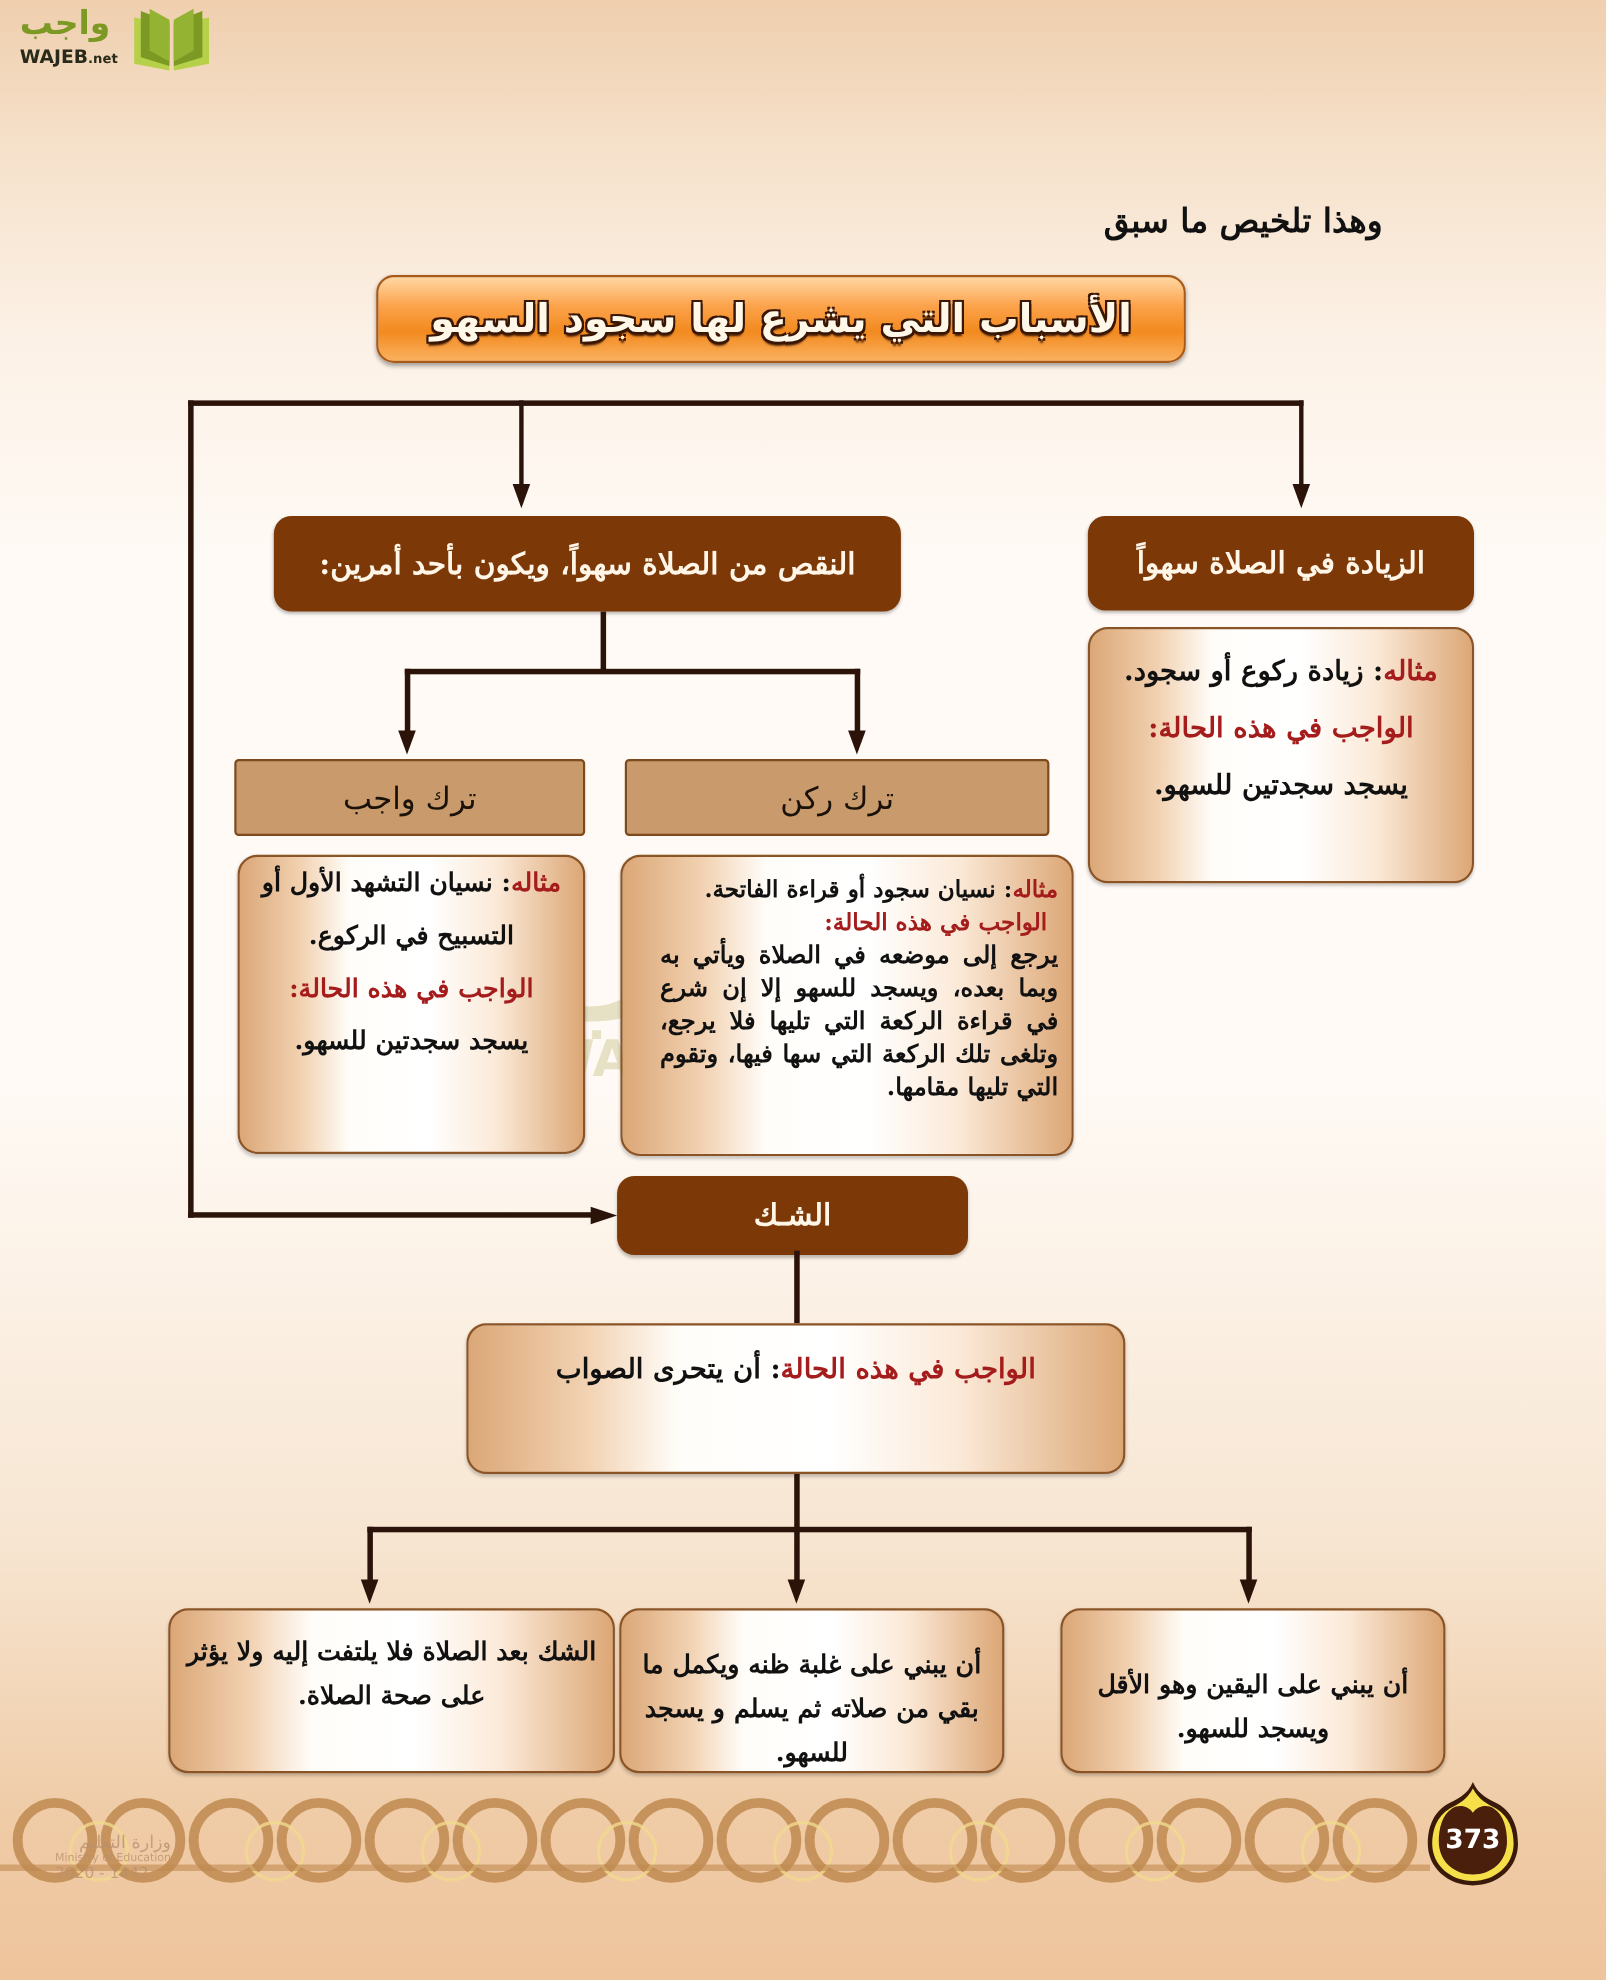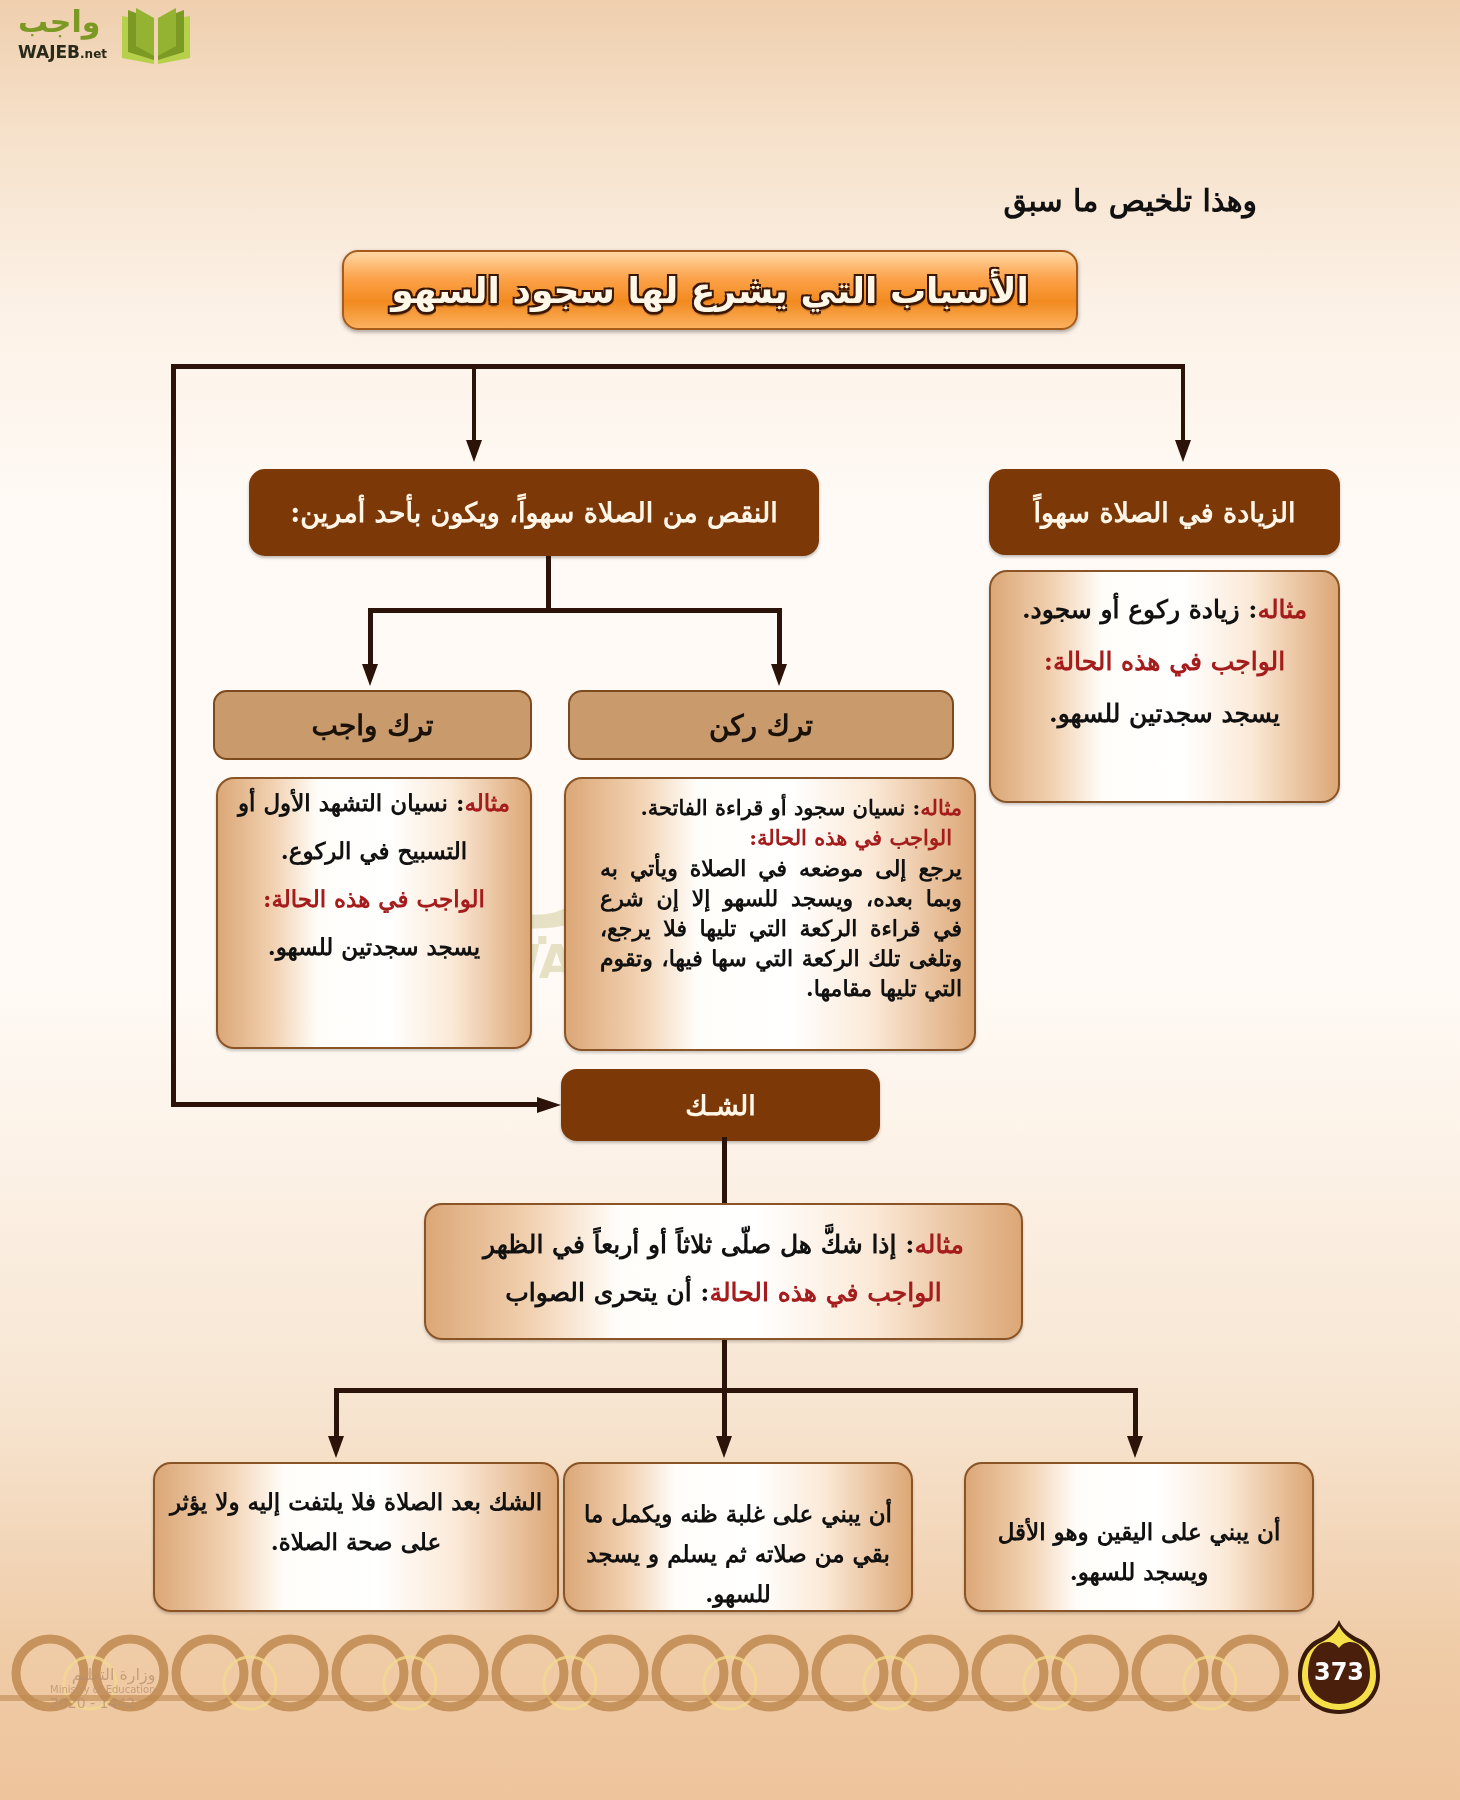--- a/index.html
+++ b/index.html
@@ -13,22 +13,22 @@
   .logo .en small{font-size:12px;}
   .logo .book{position:absolute;left:110px;top:4px;width:76px;height:58px;}
   .intro{right:203px;top:183px;font-size:30px;font-weight:bold;color:#111;direction:rtl;}
   .titlebar{left:342px;top:250px;width:736px;height:80px;border-radius:16px;
     background:linear-gradient(180deg,#ffd7a3 0%,#fca24a 35%,#f28a1f 65%,#fbb15f 100%);
     border:2px solid #a85a1a;box-shadow:0 2px 4px rgba(0,0,0,.35);display:flex;align-items:center;justify-content:center;box-sizing:border-box;}
   .titlebar span{font-family:"DejaVu Sans",sans-serif;font-weight:bold;font-size:36px;color:#fff8e8;direction:rtl;
     text-shadow:-2px -2px 0 #3a1605,2px -2px 0 #3a1605,-2px 2px 0 #3a1605,2px 2px 0 #3a1605,0 3px 2px #3a1605;}
   .hdr{background:#7d3807;border-radius:16px;color:#fff6e8;display:flex;align-items:center;justify-content:center;
     font-size:27px;font-weight:bold;direction:rtl;box-shadow:0 2px 3px rgba(0,0,0,.25);box-sizing:border-box;}
-  .sub{background:#c99a6b;border:2px solid #7d4a1e;border-radius:14px;color:#1a1209;display:flex;align-items:center;justify-content:center;
-    font-size:28px;font-weight:bold;direction:rtl;box-sizing:border-box;}
+  .sub{background:#c99a6b;border:2px solid #7d4a1e;border-radius:4px;color:#1a1209;display:flex;align-items:center;justify-content:center;
+    font-size:28px;font-weight:normal;direction:rtl;box-sizing:border-box;}
   .card{border:2px solid #8a5426;border-radius:18px;box-sizing:border-box;direction:rtl;text-align:center;color:#111;
     background:linear-gradient(90deg,#dba777 0%,#f2d2b2 18%,#fffdf9 32%,#ffffff 55%,#fbe9d7 75%,#dca776 100%);
     box-shadow:0 2px 3px rgba(0,0,0,.2);padding:10px 14px;font-weight:bold;}
   .red{color:#a51c1c;}
   .line{background:#2c1309;position:absolute;}
   .arrow{position:absolute;width:0;height:0;border-left:8px solid transparent;border-right:8px solid transparent;border-top:22px solid #2c1309;}
   .arrow-r{position:absolute;width:0;height:0;border-top:8px solid transparent;border-bottom:8px solid transparent;border-left:24px solid #2c1309;}
   .badge{left:1296px;top:1618px;width:86px;height:100px;}
   .footer-orn{left:0;top:1628px;width:1460px;height:120px;}
   .moe{left:50px;top:1665px;font-family:"DejaVu Sans",sans-serif;color:#b98f6d;opacity:.75;}
@@ -111,21 +111,20 @@
   <div><span class="red">مثاله</span><span>: نسيان التشهد الأول أو التسبيح في الركوع.</span></div>
   <div class="red"><span>الواجب</span><span> في هذه الحالة:</span></div>
   <div>يسجد سجدتين للسهو.</div>
 </div>
 
 <div class="abs hdr" style="left:561px;top:1069px;width:319px;height:72px;">
   <span>الشـك</span>
 </div>
 <div class="line" style="left:722px;top:1137px;width:5px;height:66px;"></div>
 <div class="abs card" style="left:424px;top:1203px;width:599px;height:137px;font-size:25px;line-height:48px;padding-top:16px;">
-  <div><span class="red">مثاله</span><span>: إذا شكَّ هل صلّى ثلاثاً أو أربعاً في الظهر</span></div>
   <div><span class="red">الواجب</span><span class="red"> في هذه الحالة</span><span>: أن يتحرى الصواب</span></div>
 </div>
 <div class="line" style="left:722px;top:1340px;width:5px;height:108px;"></div>
 <div class="line" style="left:334px;top:1388px;width:804px;height:5px;"></div>
 <div class="line" style="left:334px;top:1388px;width:5px;height:52px;"></div>
 <div class="arrow" style="left:328px;top:1436px;"></div>
 <div class="arrow" style="left:716px;top:1436px;"></div>
 <div class="line" style="left:1133px;top:1388px;width:5px;height:52px;"></div>
 <div class="arrow" style="left:1127px;top:1436px;"></div>
 

